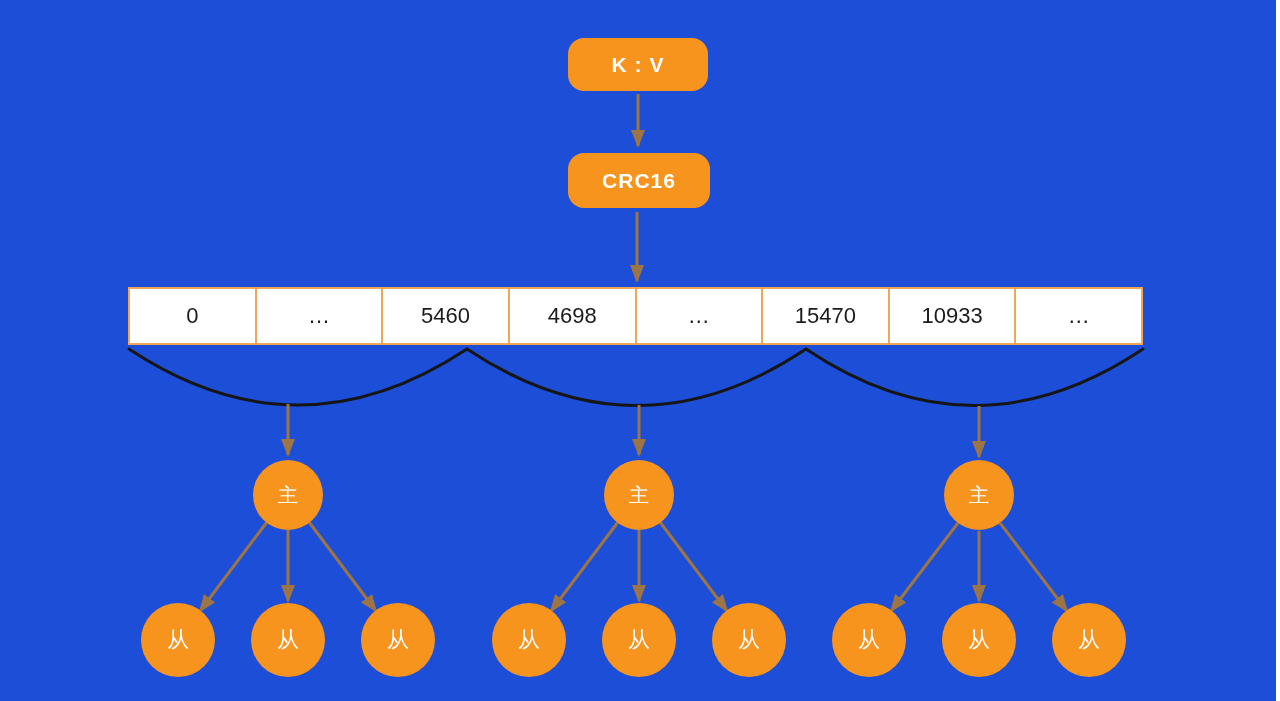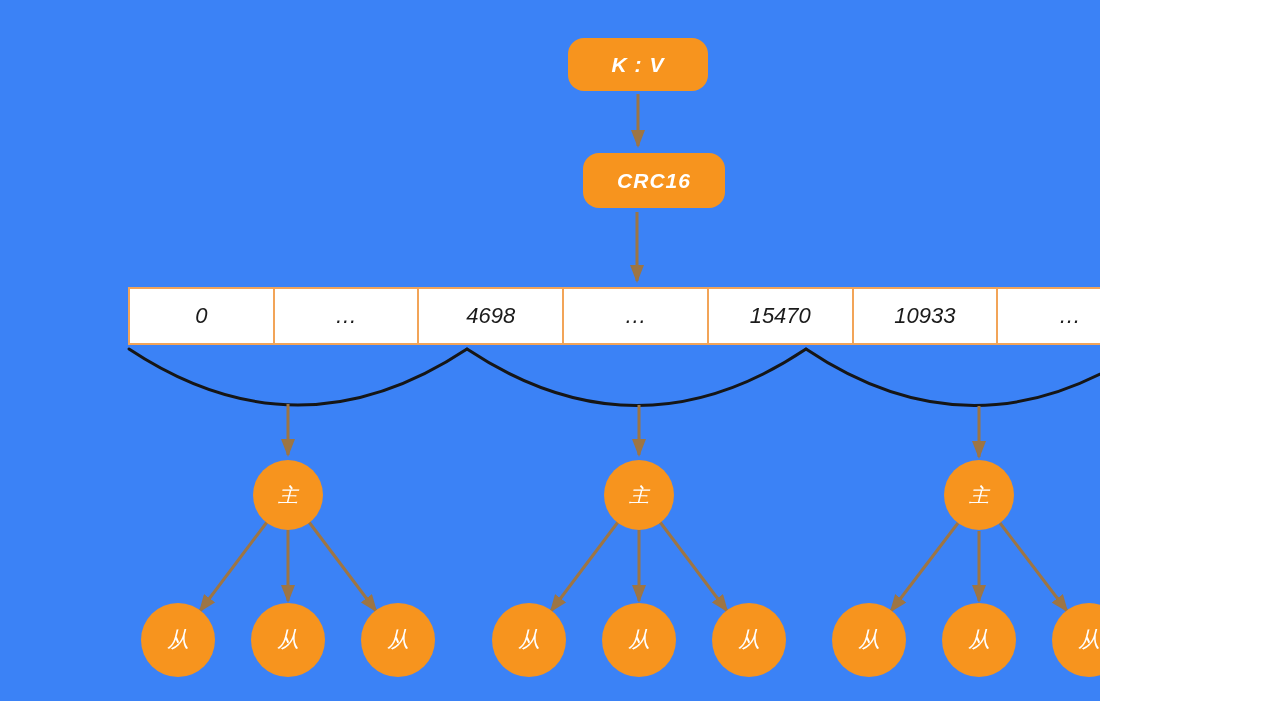--- a/index.html
+++ b/index.html
@@ -3,25 +3,24 @@
 <meta charset="utf-8">
 <style>
   html, body {
     margin: 0;
     padding: 0;
     background: #ffffff;
     font-family: "Liberation Sans", sans-serif;
   }
   .canvas {
     position: relative;
-    width: 1100px;
+    width: 1276px;
     height: 701px;
-    background: #3b82f6;
+    background: #1d4ed8;
     overflow: hidden;
-    font-style: italic;
   }
   .svg-layer {
     position: absolute;
     left: 0;
     top: 0;
     width: 1280px;
     height: 701px;
     pointer-events: none;
   }
   .pill {
@@ -30,21 +29,21 @@
     border-radius: 16px;
     color: #ffffff;
     font-size: 21px;
     font-weight: 600;
     letter-spacing: 1px;
     display: flex;
     align-items: center;
     justify-content: center;
   }
   .pill.kv   { left: 568px; top: 38px;  width: 140px; height: 53px; }
-  .pill.crc  { left: 568px; top: 153px; width: 142px; height: 55px; margin-left: 15px; }
+  .pill.crc  { left: 568px; top: 153px; width: 142px; height: 55px; }
   .slot-table {
     position: absolute;
     left: 128px;
     top: 287px;
     width: 1015px;
     height: 58px;
     border: 2px solid #F2A458;
     box-sizing: border-box;
     display: flex;
     background: #ffffff;
@@ -106,20 +105,21 @@
     <line x1="979" y1="531" x2="979" y2="601" stroke="#9D7544" stroke-width="3" marker-end="url(#ah)"></line>
     <line x1="1000" y1="523" x2="1067" y2="611" stroke="#9D7544" stroke-width="3" marker-end="url(#ah)"></line>
   </svg>
 
   <div class="pill kv">K : V</div>
   <div class="pill crc">CRC16</div>
 
   <div class="slot-table">
     <div class="slot-cell">0</div>
     <div class="slot-cell">…</div>
+    <div class="slot-cell">5460</div>
     <div class="slot-cell">4698</div>
     <div class="slot-cell">…</div>
     <div class="slot-cell">15470</div>
     <div class="slot-cell">10933</div>
     <div class="slot-cell">…</div>
   </div>
 
   <div class="node master" style="left:253px;">主</div>
   <div class="node master" style="left:604px;">主</div>
   <div class="node master" style="left:944px;">主</div>

